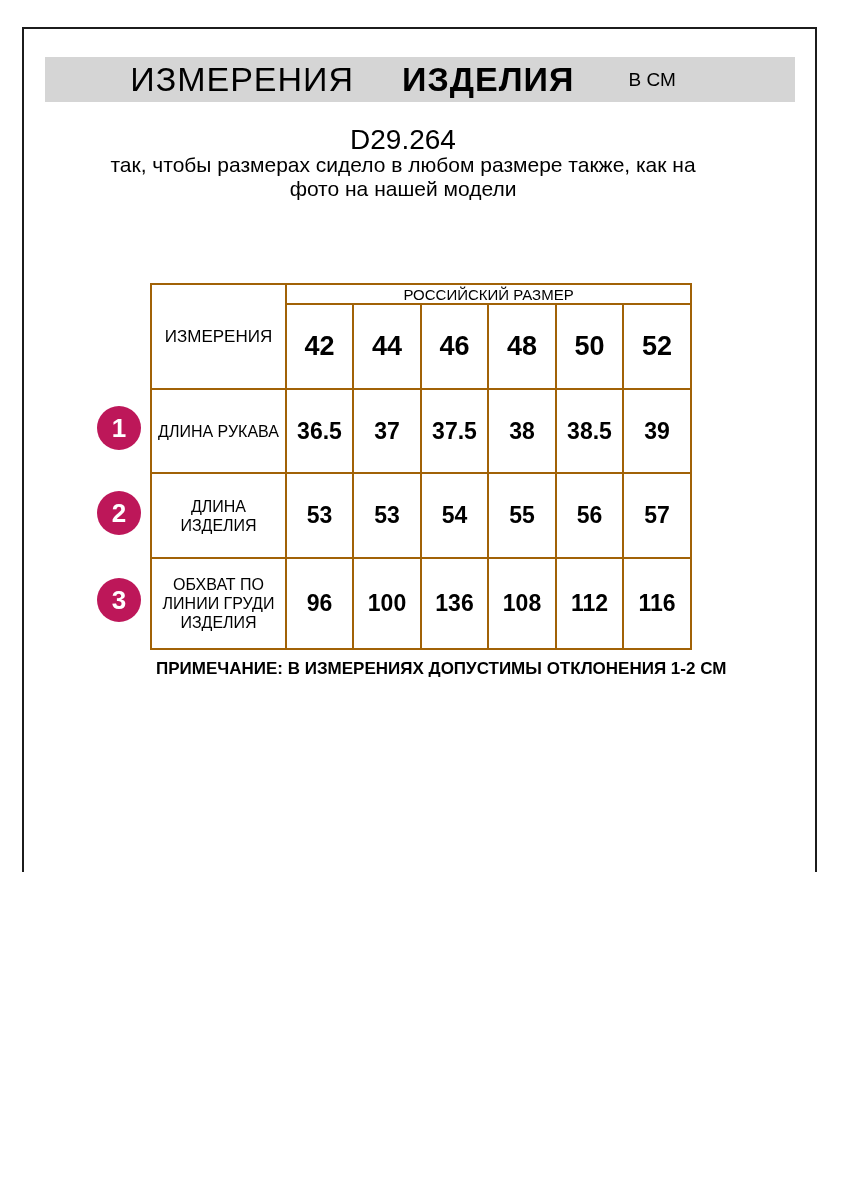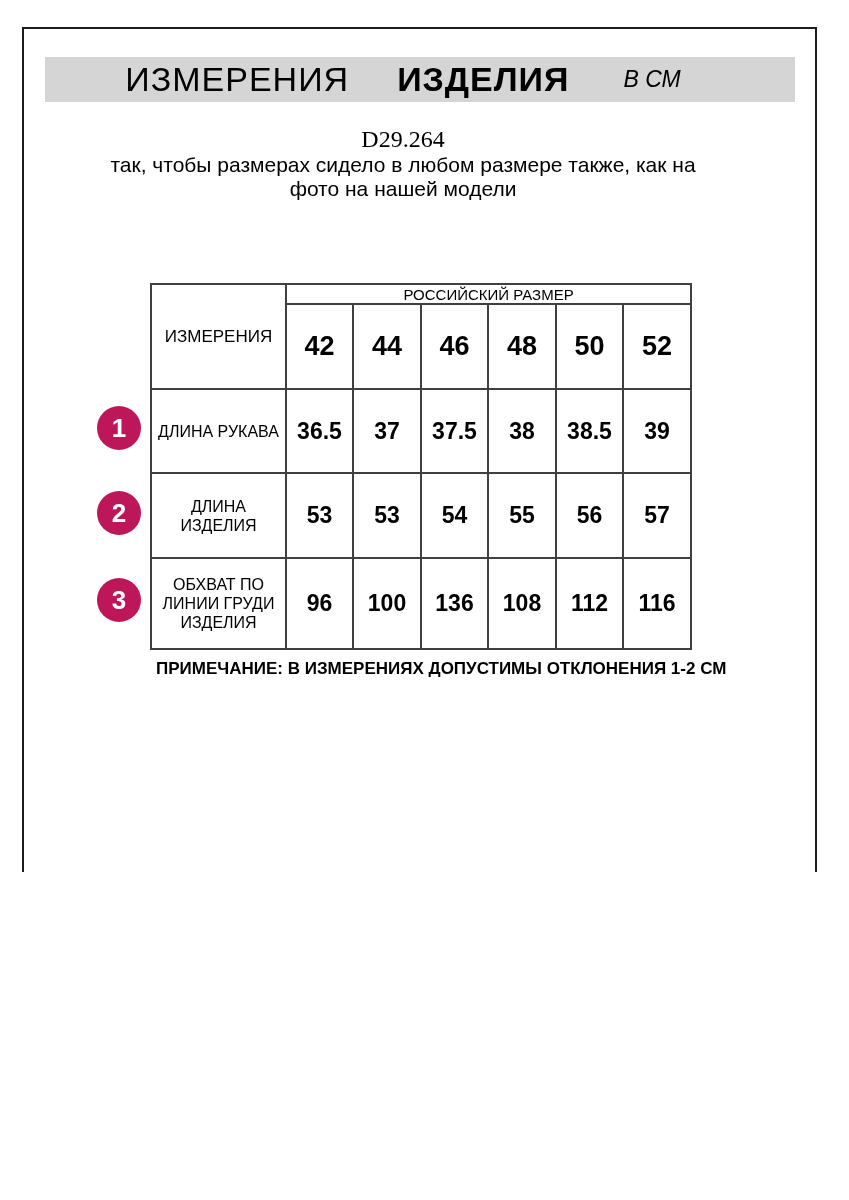--- a/index.html
+++ b/index.html
@@ -25,38 +25,38 @@
     left: 45px; top: 57px;
     width: 750px; height: 45px;
     background: #d5d5d5;
     display: flex;
     align-items: center;
     justify-content: center;
     padding-right: 34px;
   }
   .title-w1 { font-size: 34px; letter-spacing: 1px; }
   .title-w2 { font-size: 34px; font-weight: bold; letter-spacing: 1px; margin-left: 48px; }
-  .title-unit { font-size: 23px; margin-left: 54px; font-style: italic; }
+  .title-unit { font-size: 19px; margin-left: 54px; }
   .intro {
     position: absolute;
     left: 0; top: 126px;
     width: 806px;
     text-align: center;
   }
-  .product-code { font-size: 24px; line-height: 27px; font-family: Liberation Serif, serif; }
+  .product-code { font-size: 28px; line-height: 27px; }
   .desc { font-size: 21px; line-height: 24px; }
   .size-table {
     position: absolute;
     left: 150px; top: 283px;
     width: 540px;
     border-collapse: collapse;
     table-layout: fixed;
   }
   .size-table td {
-    border: 2px solid #404040;
+    border: 2px solid #a16207;
     text-align: center;
     vertical-align: middle;
     overflow: hidden;
   }
   .corner-head  { font-size: 17px; }
   .group-head   { font-size: 15px; height: 20px; }
   .size-cell    { font-size: 27px; font-weight: 900; }
   .row-label    { font-size: 16px; line-height: 19px; white-space: pre-line; padding: 16px 4px; }
   .value-cell   { font-size: 23px; font-weight: bold; }
   tr.r-sizes  { height: 85px; }

